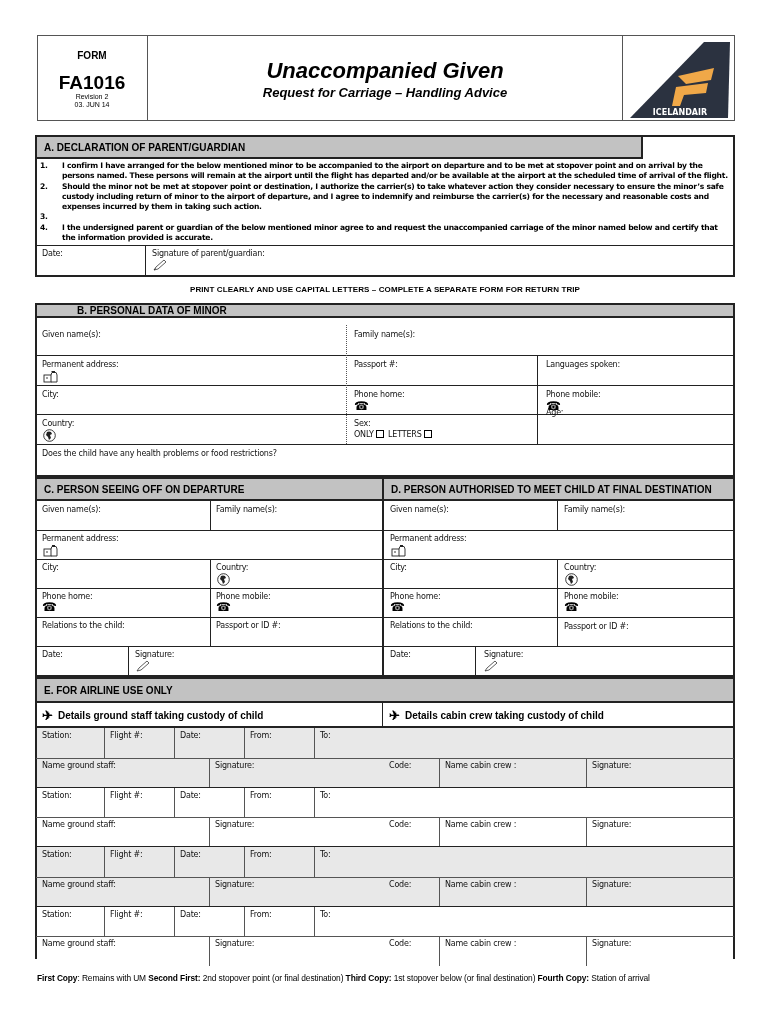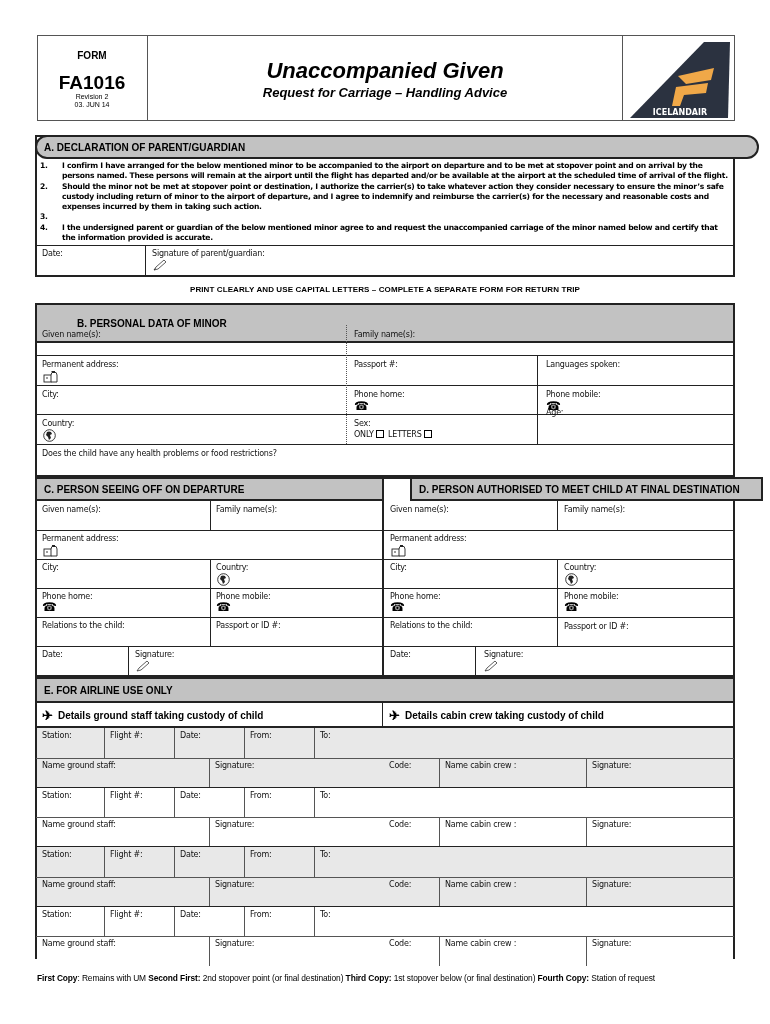--- a/index.html
+++ b/index.html
@@ -27,21 +27,21 @@
 <div class="abs" style="left:148px;top:85px;width:474px;text-align:center;font-weight:bold;font-style:italic;font-size:13px;">Request for Carriage – Handling Advice</div>
 
 <svg class="icon" style="left:626px;top:40px;" width="108" height="80" viewBox="0 0 108 80">
   <polygon points="4,78 78,2 104,2 102,78" fill="#2b3240"></polygon>
   <path d="M52,36 L88,28 L85,40 L60,44 Z" fill="#f0a848"></path>
   <path d="M50,47 L82,43 L80,53 L58,55 L54,66 L46,66 Z" fill="#f0a848"></path>
   <text x="54" y="75" font-family="DejaVu Sans, sans-serif" font-size="8" font-weight="bold" fill="#ffffff" text-anchor="middle">ICELANDAIR</text>
 </svg>
 
 <div class="abs" style="left:35px;top:135px;width:700px;height:142px;border:2px solid #222;"></div>
-<div class="sec-head" style="left:35px;top:135px;width:724px;height:24px;border-radius:12px;">
+<div class="sec-head" style="left:35px;top:135px;width:608px;height:24px;">
   <span>A. DECLARATION OF PARENT/GUARDIAN</span>
 </div>
 
 <div class="abs" style="left:40px;top:161px;width:690px;font-family:'DejaVu Sans',sans-serif;font-size:7.6px;font-weight:bold;line-height:10.3px;letter-spacing:-0.25px;">
   <div style="display:flex;">
     <span style="width:22px;flex:none;">1.</span>
     <span>I confirm I have arranged for the below mentioned minor to be accompanied to the airport on departure and to be met at stopover point and on arrival by the persons named. These persons will remain at the airport until the flight has departed and/or be available at the airport at the scheduled time of arrival of the flight.</span>
   </div>
   <div style="display:flex;">
     <span style="width:22px;flex:none;">2.</span>
@@ -63,21 +63,21 @@
 <div class="abs" style="left:146px;top:246px;width:587px;height:29px;"></div>
 <div class="lbl" style="left:152px;top:249px;">Signature of parent/guardian:</div>
 <svg class="icon" style="left:153px;top:259px;" width="14" height="12" viewBox="0 0 14 12">
     <path d="M1,11 L3,8 L11,1 L13,3 L5,10 Z" fill="none" stroke="#333" stroke-width="0.8"></path>
     <line x1="1" y1="11" x2="3" y2="9.5" stroke="#333" stroke-width="0.8"></line>
   </svg>
 
 <div class="abs" style="left:35px;top:285px;width:700px;text-align:center;font-weight:bold;font-size:8px;letter-spacing:0.1px;">PRINT CLEARLY AND USE CAPITAL LETTERS – COMPLETE A SEPARATE FORM FOR RETURN TRIP</div>
 
 <div class="abs" style="left:35px;top:303px;width:700px;height:174px;border:2px solid #222;"></div>
-<div class="sec-head" style="left:35px;top:303px;width:700px;height:40px;padding-left:40px;">
+<div class="sec-head" style="left:35px;top:303px;width:700px;height:15px;padding-left:40px;">
   <span>B. PERSONAL DATA OF MINOR</span>
 </div>
 
 <div class="abs" style="left:36px;top:355px;width:698px;height:1px;background:#222;"></div>
 <div class="abs" style="left:36px;top:385px;width:698px;height:1px;background:#222;"></div>
 <div class="abs" style="left:36px;top:414px;width:698px;height:1px;background:#222;"></div>
 <div class="abs" style="left:36px;top:444px;width:698px;height:1px;background:#222;"></div>
 
 <div class="abs" style="left:346px;top:325px;width:1px;height:119px;border-left:1px dotted #555;"></div>
 <div class="abs" style="left:537px;top:355px;width:1px;height:89px;background:#222;"></div>
@@ -126,21 +126,21 @@
 <div class="lbl" style="left:546px;top:408px;">Age:</div>
 
 <div class="abs" style="left:37px;top:445px;width:696px;height:30px;"></div>
 <div class="lbl" style="left:42px;top:449px;">Does the child have any health problems or food restrictions?</div>
 
 <div class="abs" style="left:35px;top:477px;width:700px;height:200px;border:2px solid #222;"></div>
 <div class="abs" style="left:382px;top:477px;width:2px;height:200px;background:#222;"></div>
 <div class="sec-head" style="left:35px;top:477px;width:349px;height:24px;">
   <span>C. PERSON SEEING OFF ON DEPARTURE</span>
 </div>
-<div class="sec-head" style="left:382px;top:477px;width:353px;height:24px;margin-left:28px;">
+<div class="sec-head" style="left:382px;top:477px;width:353px;height:24px;">
   <span>D. PERSON AUTHORISED TO MEET CHILD AT FINAL DESTINATION</span>
 </div>
 
 <div class="abs" style="left:36px;top:530px;width:698px;height:1px;background:#222;"></div>
 <div class="abs" style="left:36px;top:559px;width:698px;height:1px;background:#222;"></div>
 <div class="abs" style="left:36px;top:588px;width:698px;height:1px;background:#222;"></div>
 <div class="abs" style="left:36px;top:617px;width:698px;height:1px;background:#222;"></div>
 <div class="abs" style="left:36px;top:646px;width:698px;height:1px;background:#222;"></div>
 
 <div class="abs" style="left:210px;top:501px;width:1px;height:29px;background:#222;"></div>
@@ -335,14 +335,14 @@
     <div class="lbl" style="left:215px;top:939.25px;">Signature:</div>
     <div class="abs" style="left:384px;top:936.25px;width:56px;height:29.75px;border-right:1px solid #555;"></div>
     <div class="lbl" style="left:389px;top:939.25px;">Code:</div>
     <div class="abs" style="left:440px;top:936.25px;width:147px;height:29.75px;border-right:1px solid #555;"></div>
     <div class="lbl" style="left:445px;top:939.25px;">Name cabin crew :</div>
     <div class="abs" style="left:587px;top:936.25px;width:146px;height:29.75px;"></div>
     <div class="lbl" style="left:592px;top:939.25px;">Signature:</div>
   </div>
 
 <div class="abs" style="left:37px;top:973px;width:700px;font-size:8.4px;white-space:nowrap;letter-spacing:-0.1px;">
-  <b>First Copy</b><span>: Remains with UM </span><b>Second First:</b><span> 2nd stopover point (or final destination) </span><b>Third Copy:</b><span> 1st stopover below (or final destination) </span><b>Fourth Copy:</b><span> Station of request</span>
+  <b>First Copy</b><span>: Remains with UM </span><b>Second First:</b><span> 2nd stopover point (or final destination) </span><b>Third Copy:</b><span> 1st stopover below (or final destination) </span><b>Fourth Copy:</b><span> Station of arrival</span>
 </div>
 
 </body></html>

